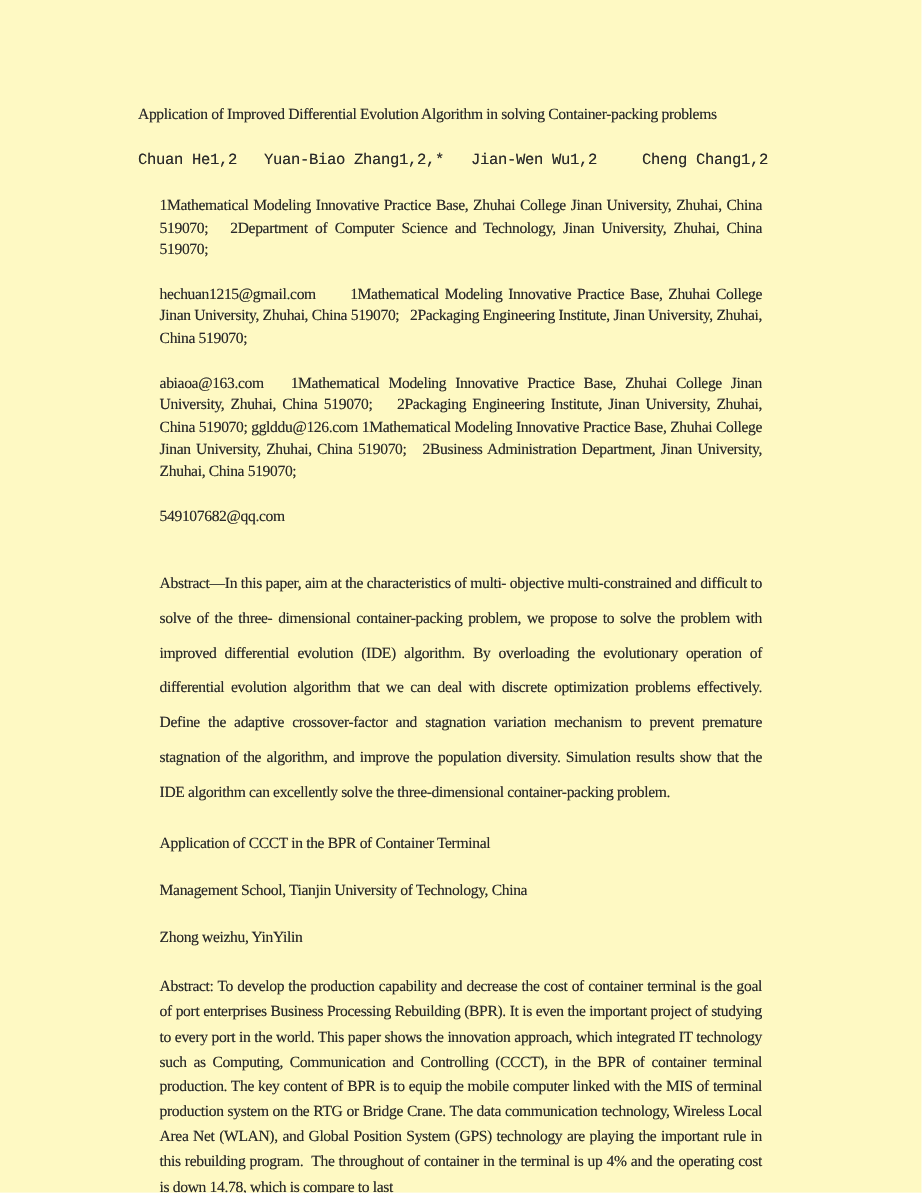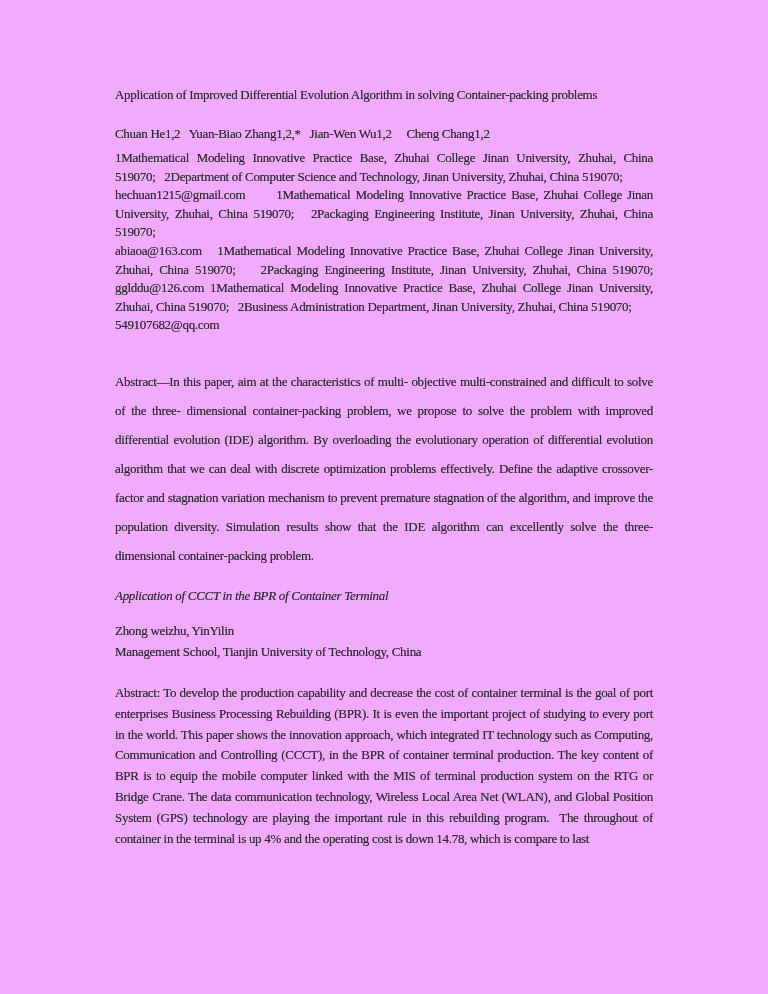--- a/index.html
+++ b/index.html
@@ -4,61 +4,61 @@
 <style>
   html, body {
     margin: 0;
     padding: 0;
     background: #ffffff;
   }
   .page {
     position: relative;
     width: 768px;
     height: 994px;
-    background: #f0abfc;
+    background: #fef9c3;
     overflow: hidden;
     font-family: "Liberation Serif", "DejaVu Serif", serif;
     font-size: 13px;
     letter-spacing: -0.3px;
     color: #2a2a2a;
     text-shadow: 0 0 0.4px rgba(40,40,40,0.55);
   }
   .content {
     position: absolute;
     top: 84px;
     left: 115px;
     width: 538px;
   }
-  p { margin: 0; }
+  p { margin: 18px; }
   .j { text-align: justify; }
 
   .title1 {
     line-height: 21px;
     margin: 0 0 18px 0;
     white-space: nowrap;
   }
   .authors1 {
     line-height: 21px;
     margin: 0 0 5px 0;
+    font-family: Liberation Mono, monospace;
   }
   .affil p {
     line-height: 18.6px;
   }
   .abstract1 {
     margin-top: 32px;
     line-height: 29px;
   }
   .keywords1 {
     line-height: 21.2px;
   }
   .title2 {
     margin-top: 15px;
     line-height: 21px;
     white-space: nowrap;
-    font-style: italic;
   }
   .authors2 {
     margin-top: 14px;
   }
   .authors2 p {
     line-height: 21px;
   }
   .abstract2 {
     margin-top: 21px;
     line-height: 20.8px;
@@ -83,21 +83,21 @@
       </div>
 
       <p class="abstract1 j">Abstract—In this paper, aim at the characteristics of multi- objective multi-constrained and difficult to solve of the three- dimensional container-packing problem, we propose to solve the problem with improved differential evolution (IDE) algorithm. By overloading the evolutionary operation of differential evolution algorithm that we can deal with discrete optimization problems effectively. Define the adaptive crossover-factor and stagnation variation mechanism to prevent premature stagnation of the algorithm, and improve the population diversity. Simulation results show that the IDE algorithm can excellently solve the three-dimensional container-packing problem.</p>
 
     </section>
 
     <section>
       <p class="title2">Application of CCCT in the BPR of Container Terminal</p>
 
       <div class="authors2">
+        <p>Management School, Tianjin University of Technology, China</p>
         <p>Zhong weizhu, YinYilin</p>
-        <p>Management School, Tianjin University of Technology, China</p>
       </div>
 
       <p class="abstract2 j">Abstract: To develop the production capability and decrease the cost of container terminal is the goal of port enterprises Business Processing Rebuilding (BPR). It is even the important project of studying to every port in the world. This paper shows the innovation approach, which integrated IT technology such as Computing, Communication and Controlling (CCCT), in the BPR of container terminal production. The key content of BPR is to equip the mobile computer linked with the MIS of terminal production system on the RTG or Bridge Crane. The data communication technology, Wireless Local Area Net (WLAN), and Global Position System (GPS) technology are playing the important rule in this rebuilding program.&nbsp; The throughout of container in the terminal is up 4% and the operating cost is down 14.78, which is compare to last</p>
     </section>
 
   </div>
 </div>
 
 </body></html>

